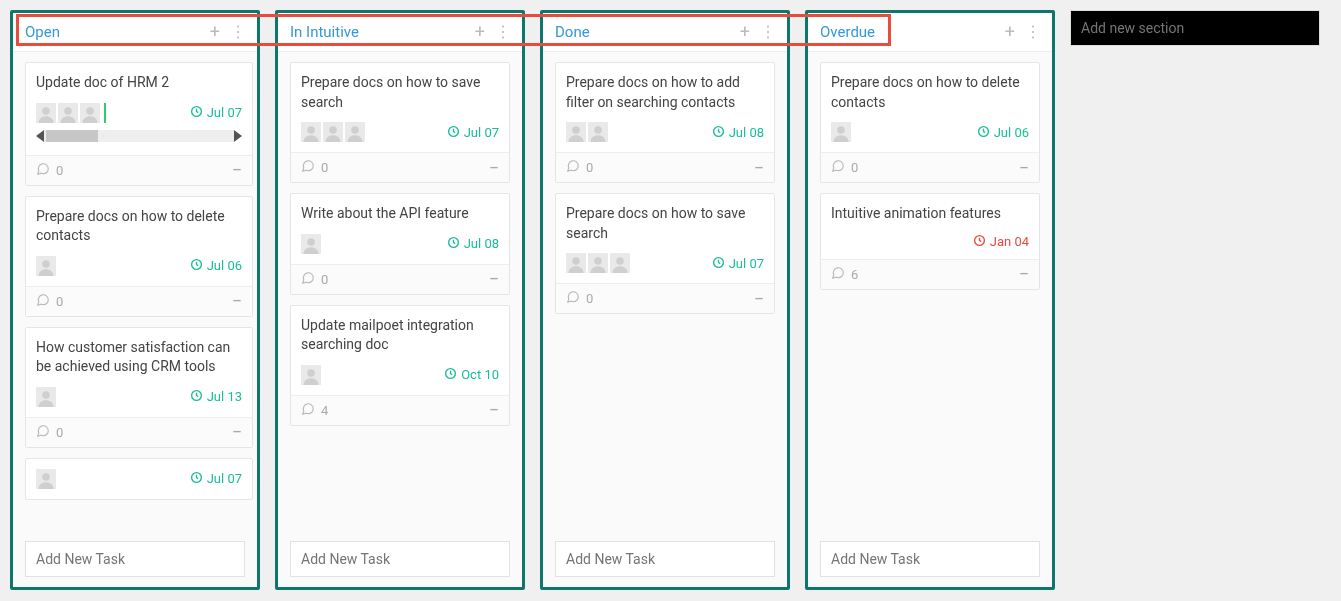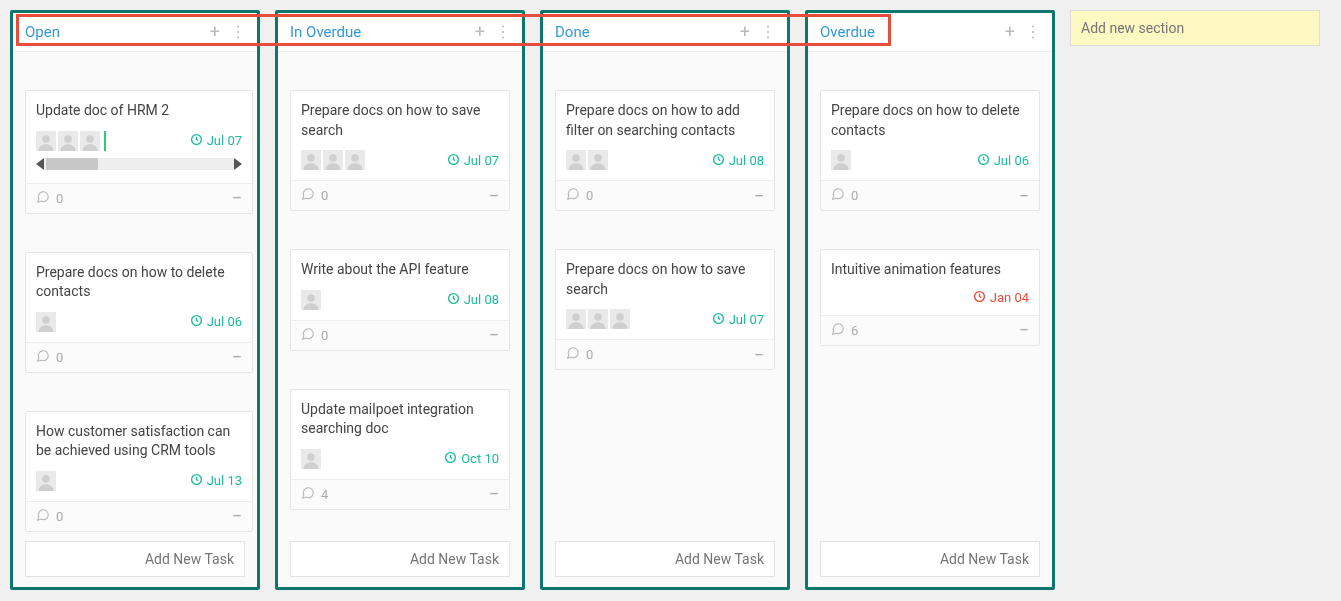--- a/index.html
+++ b/index.html
@@ -72,21 +72,20 @@
     padding-right: 4px;
   }
   
   .col-first .task-list::-webkit-scrollbar { width: 15px; }
   .col-first .task-list::-webkit-scrollbar-track { background: #f0f0f0; }
   .col-first .task-list::-webkit-scrollbar-thumb { background: #c7c7c7; }
   .card {
     background: #fff;
     border: 1px solid #e5e5e5;
     border-radius: 2px;
-    margin-top: 28px;
   }
   .card-body {
     padding: 10px;
   }
   .card-title {
     color: #444;
     margin-bottom: 10px;
     line-height: 1.4;
   }
   .card-meta {
@@ -174,29 +173,28 @@
   }
   .add-task {
     width: 100%;
     border: 1px solid #e2e2e2;
     background: #fff;
     padding: 9px 10px;
     font-size: 14px;
     color: #be185d;
     outline: none;
     font-family: inherit;
-    text-align: right;
   }
   .add-section-wrap {
     flex-shrink: 0;
   }
   .add-section {
     width: 250px;
     border: 1px solid #ddd;
-    background: #fef9c3;
+    background: #000000;
     padding: 9px 10px;
     font-size: 14px;
     color: #888;
     outline: none;
     font-family: inherit;
   }
   .highlight-box {
     position: absolute;
     border: 3px solid #e74c3c;
     pointer-events: none;
@@ -358,21 +356,21 @@
                 <span>Jul 07</span>
               </span>
             </div>
           </div>
         </div>
       </div>
       <div class="add-task-wrap"><input class="add-task" type="text" placeholder="Add New Task" style=""></div>
     </div>
     <div class="column col-others">
       <div class="column-header">
-        <span class="column-title">In Overdue</span>
+        <span class="column-title">In Intuitive</span>
         <div class="header-actions">
           <span class="icon-plus">+</span>
           <span class="icon-dots">⋮</span>
         </div>
       </div>
       <div class="task-list">
         <div class="card">
           <div class="card-body">
             <div class="card-title">Prepare docs on how to save search</div>
             <div class="card-meta">

